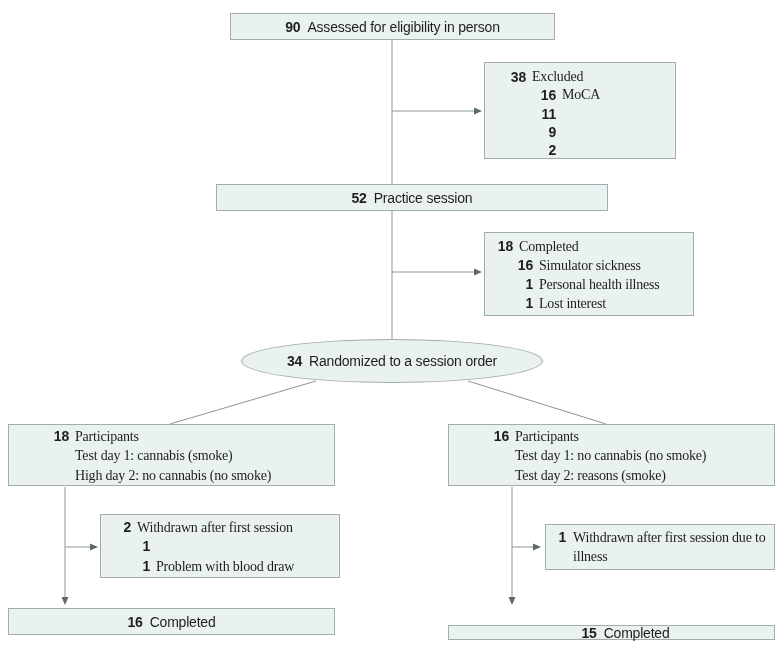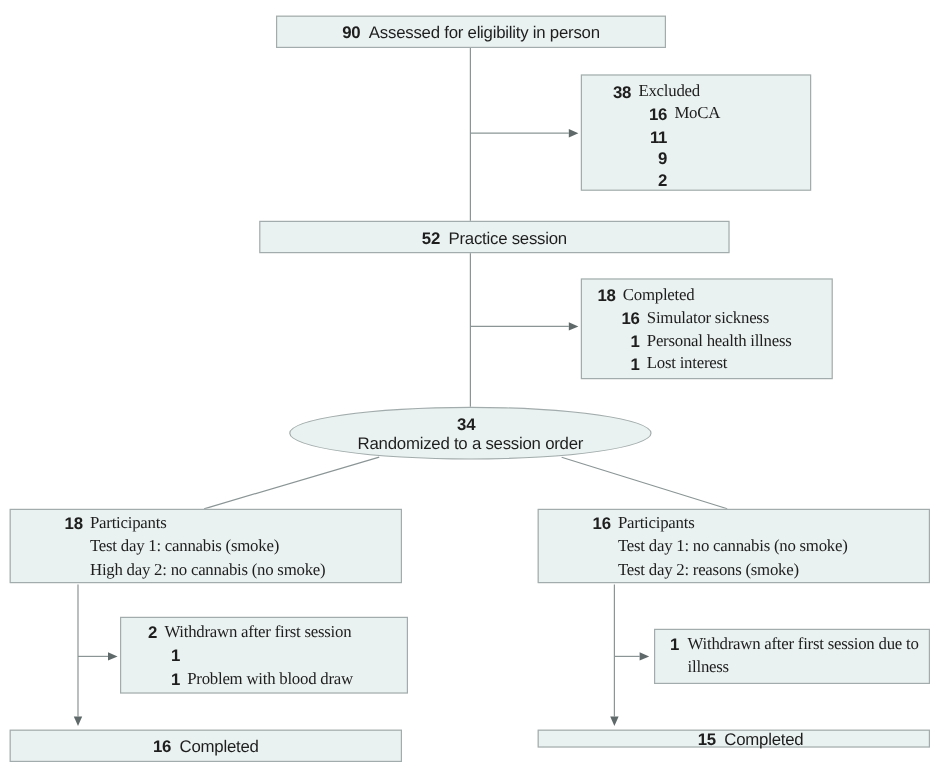--- a/index.html
+++ b/index.html
@@ -16,21 +16,21 @@
     border:1px solid var(--box_border,#a3acac);box-sizing:border-box;
   }
   .center{display:flex;align-items:center;justify-content:center;}
   .num{font-weight:bold;}
   .center .num{margin-right:7px;}
   .line{display:flex;}
   .line .num{text-align:right;flex:0 0 auto;margin-right:6px;}
   .line .lbl{flex:1 1 auto;font-family:Liberation Serif, serif;}
   .ellipse{
     position:absolute;border-radius:50%;background:var(--box_fill,#eaf2f1);
-    border:1px solid var(--box_border,#a3acac);box-sizing:border-box;flex-direction:column;
+    border:1px solid var(--box_border,#a3acac);box-sizing:border-box;
   }
   #assessed{left:230px;top:13px;width:325px;height:27px;}
   #excluded{left:484px;top:62px;width:192px;height:97px;padding:5px 20px 0 5px;}
   #excluded .line{line-height:18.3px;}
   #excluded .n1{width:36px;}
   #excluded .n2{width:66px;}
   #practice{left:216px;top:184px;width:392px;height:27px;}
   #withdrawn1{left:484px;top:232px;width:210px;height:84px;padding:4px 4px 0 5px;}
   #withdrawn1 .line{line-height:19px;}
   #withdrawn1 .n1{width:23px;}
@@ -42,21 +42,21 @@
   .arm .line{line-height:19.3px;}
   .arm .n1{width:40px;}
   #wd-left{left:100px;top:514px;width:240px;height:64px;padding:3px 4px 0 6px;}
   #wd-left .line{line-height:19.3px;}
   #wd-left .n1{width:24px;}
   #wd-left .n2{width:43px;}
   #wd-right{left:545px;top:524px;width:230px;height:46px;padding:3px 4px 0 6px;}
   #wd-right .line{line-height:19.3px;}
   #wd-right .n1{width:14px;margin-right:7px;}
   #completed1{left:8px;top:608px;width:327px;height:27px;}
-  #completed2{left:448px;top:608px;width:327px;height:15px;padding-left:28px;}
+  #completed2{left:448px;top:625px;width:327px;height:15px;padding-left:28px;}
 </style>
 </head>
 <body>
 
 <div class="canvas">
 
   <svg class="connectors" width="783" height="650" viewBox="0 0 783 650" aria-hidden="true">
     <line class="conn" x1="392" y1="40" x2="392" y2="339"></line>
     <line class="conn" x1="392" y1="111" x2="474" y2="111"></line>
     <polygon class="head" points="482,111 474,107.5 474,114.5"></polygon>

